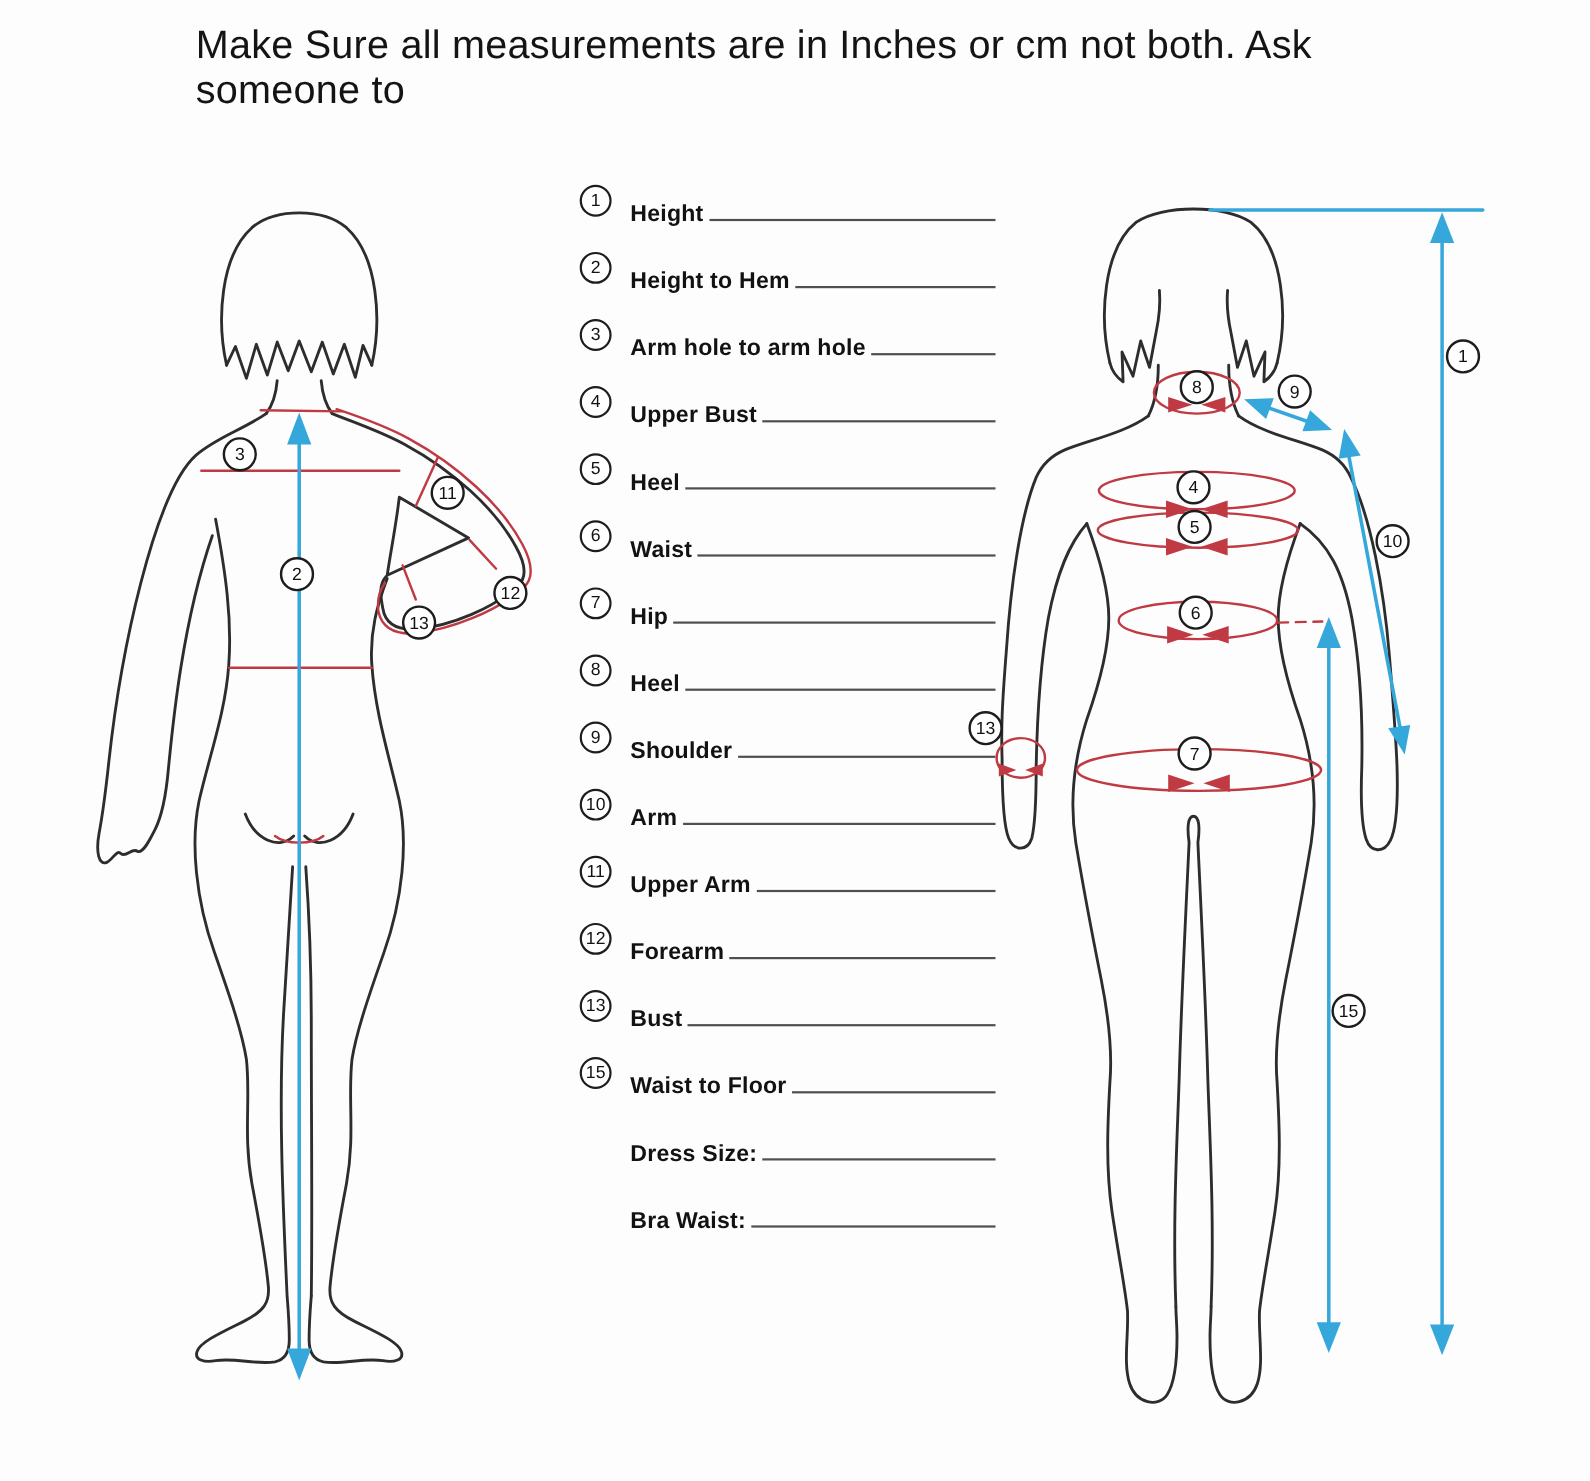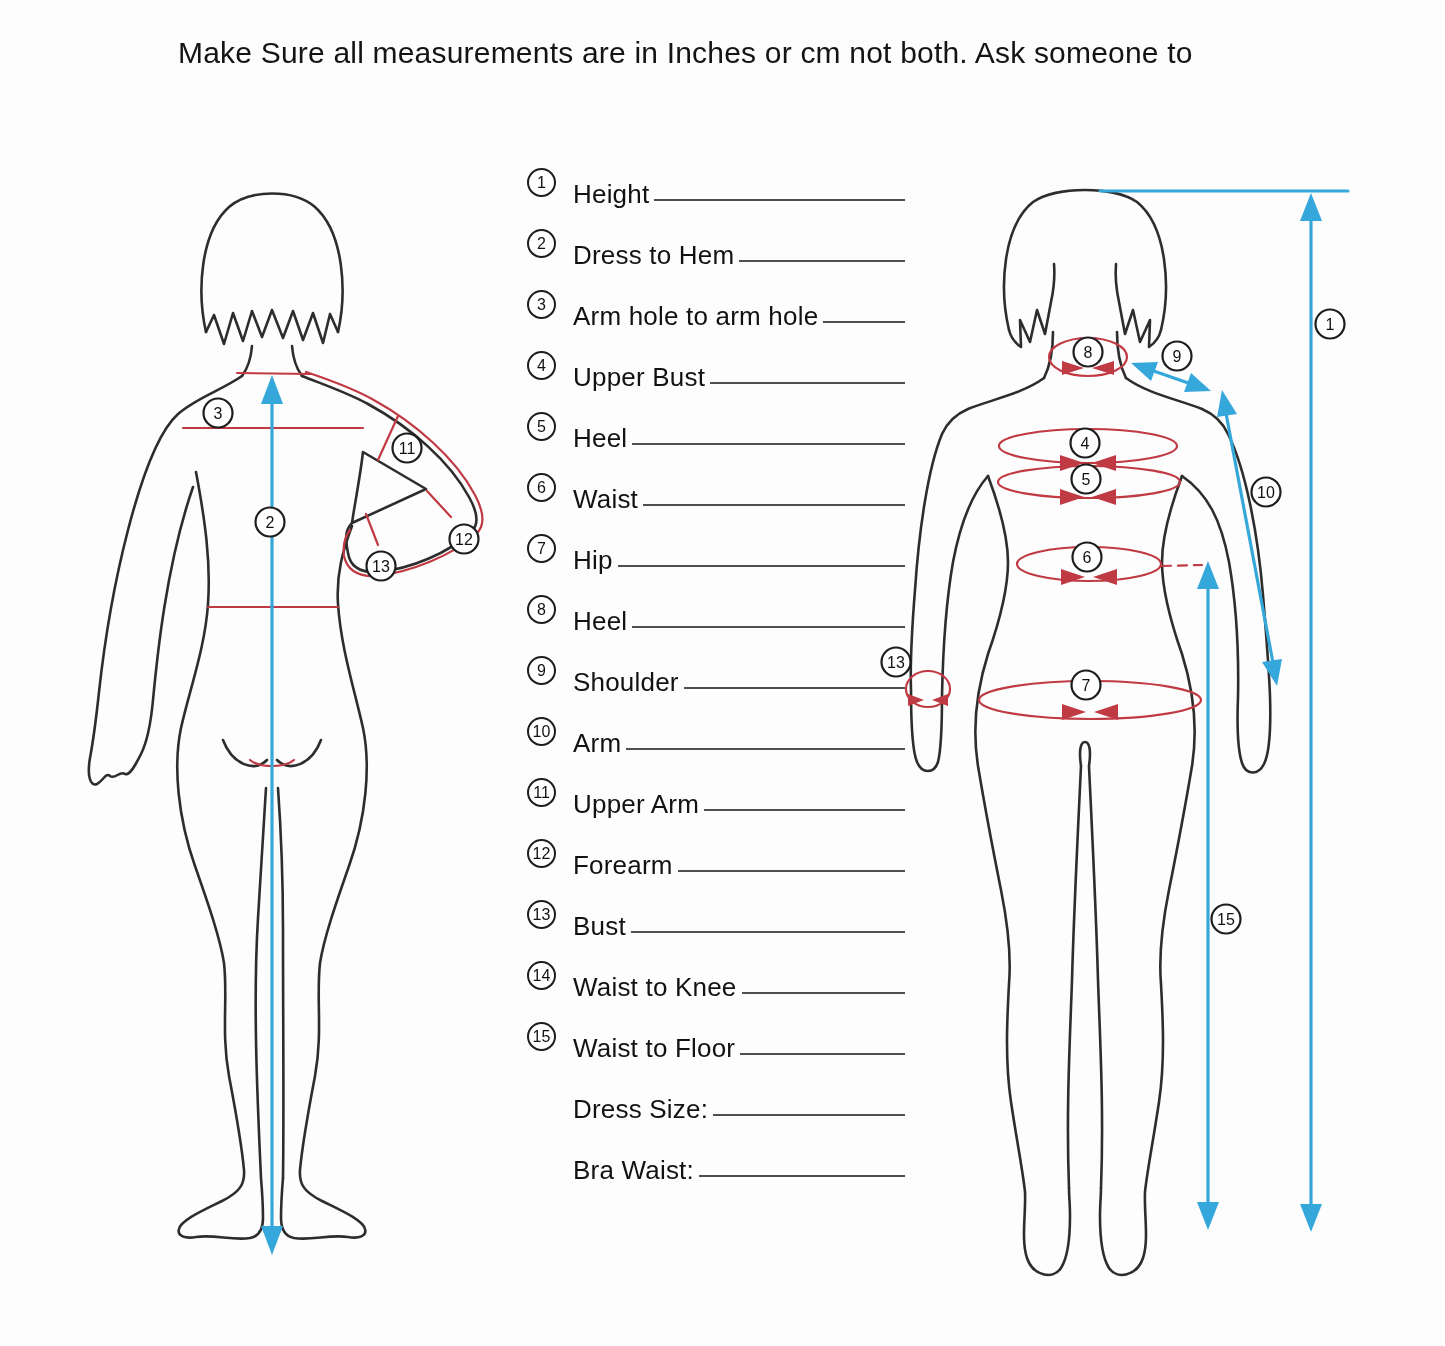--- a/index.html
+++ b/index.html
@@ -5,31 +5,31 @@
   :root{
     --red:#c03a43; --blue:#36a7da; --outline:#2d2d2d; --text:#121212; --line:#4f4f4f;
   }
   html,body{margin:0;padding:0;}
   body{
     width:1445px;height:1346px;background:#fdfdfd;position:relative;overflow:hidden;
     font-family:"Liberation Sans", sans-serif;color:var(--text);
   }
   .page{position:absolute;inset:0;}
   .header{
-    position:absolute;left:178px;top:32px;width:1170px;
-    font-size:30px;line-height:41px;color:#141414;letter-spacing:.2px;
+    position:absolute;left:178px;top:20px;width:1170px;
+    font-size:36px;line-height:41px;color:#141414;letter-spacing:.2px;
   }
   .mlist{position:absolute;left:527px;top:152px;width:378px;}
   .row{display:flex;align-items:center;height:61px;}
   .badge{
     flex:none;width:29px;height:29px;border:2px solid #1d1d1d;border-radius:50%;
     display:flex;align-items:center;justify-content:center;
     font-size:16px;line-height:1;margin-right:17px;background:#fff;box-sizing:border-box;
   }
-  .label{font-weight:normal;font-size:26px;white-space:nowrap;letter-spacing:.2px;margin-top:24px;}
+  .label{font-weight:bold;font-size:21px;white-space:nowrap;letter-spacing:.2px;margin-top:24px;}
   .blank{flex:1 1 auto;height:34px;border-bottom:2.5px solid var(--line);margin-left:5px;min-width:30px;}
   .row.extra{padding-left:46px;}
   svg{position:absolute;left:0;top:0;}
   svg text{font-family:"Liberation Sans", sans-serif;}
   .ink{stroke:var(--outline);stroke-width:2.6;fill:none;stroke-linecap:round;stroke-linejoin:round;}
   .redln{stroke:var(--red);stroke-width:2.2;fill:none;stroke-linecap:round;stroke-linejoin:round;}
   .redfill{fill:var(--red);stroke:none;}
   .blueln{stroke:var(--blue);stroke-width:3.2;fill:none;stroke-linecap:round;}
   .bluefill{fill:var(--blue);stroke:none;}
   .marker circle{fill:#fff;stroke:#1d1d1d;stroke-width:2.2;}
@@ -46,21 +46,21 @@
 
   <div class="mlist">
   <div class="row">
     <span class="badge">1</span>
     <span class="label">Height</span>
     <span class="blank"></span>
   </div>
 
   <div class="row">
     <span class="badge">2</span>
-    <span class="label">Dress to Hem</span>
+    <span class="label">Height to Hem</span>
     <span class="blank"></span>
   </div>
 
   <div class="row">
     <span class="badge">3</span>
     <span class="label">Arm hole to arm hole</span>
     <span class="blank"></span>
   </div>
 
   <div class="row">
@@ -116,25 +116,20 @@
     <span class="label">Forearm</span>
     <span class="blank"></span>
   </div>
 
   <div class="row">
     <span class="badge">13</span>
     <span class="label">Bust</span>
     <span class="blank"></span>
   </div>
 
-  <div class="row">
-    <span class="badge">14</span>
-    <span class="label">Waist to Knee</span>
-    <span class="blank"></span>
-  </div>
 
   <div class="row">
     <span class="badge">15</span>
     <span class="label">Waist to Floor</span>
     <span class="blank"></span>
   </div>
 
   <div class="row extra">
     <span class="label">Dress Size:</span>
     <span class="blank"></span>

